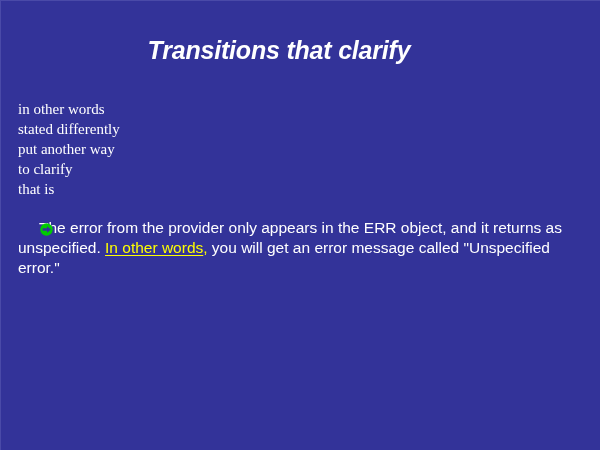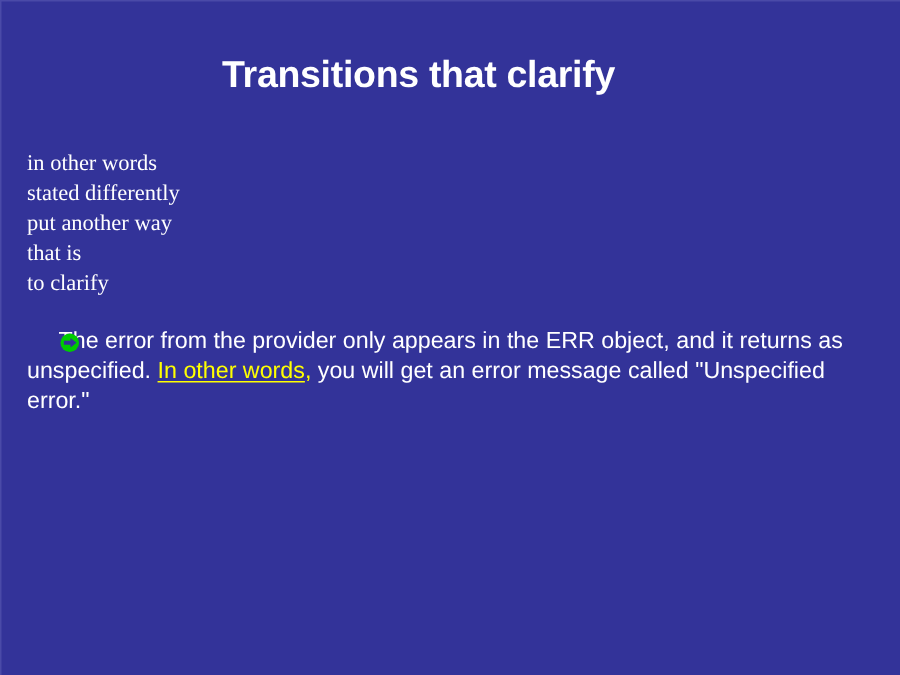--- a/index.html
+++ b/index.html
@@ -31,20 +31,21 @@
     top: 34px;
     width: 556px;
     text-align: center;
     color: #ffffff;
     font-family: "Liberation Sans", sans-serif;
     font-weight: bold;
     font-size: 25px;
     line-height: 30px;
     letter-spacing: -0.2px;
     white-space: nowrap;
+    font-style: italic;
   }
 
   
   #transition-list {
     position: absolute;
     left: 17px;
     top: 98px;
     margin: 0;
     padding: 0;
     list-style: none;
@@ -97,22 +98,22 @@
 <body>
 
 <div id="slide">
 
   <div id="slide-title">Transitions that clarify</div>
 
   <ul id="transition-list">
     <li>in other words</li>
     <li>stated differently</li>
     <li>put another way</li>
+    <li>to clarify</li>
     <li>that is</li>
-    <li>to clarify</li>
   </ul>
 
   <div id="body-block">
     <div id="body-paragraph">
 
       <span class="bullet-icon">
         <svg width="13" height="13" viewBox="0 0 13 13" xmlns="http://www.w3.org/2000/svg">
           <circle cx="6.5" cy="6.5" r="6.2" fill="#00cc00"></circle>
           <path d="M2.6 5.2 H7.0 V3.3 L11.0 6.5 L7.0 9.7 V7.8 H2.6 Z" fill="#333399"></path>
         </svg>

